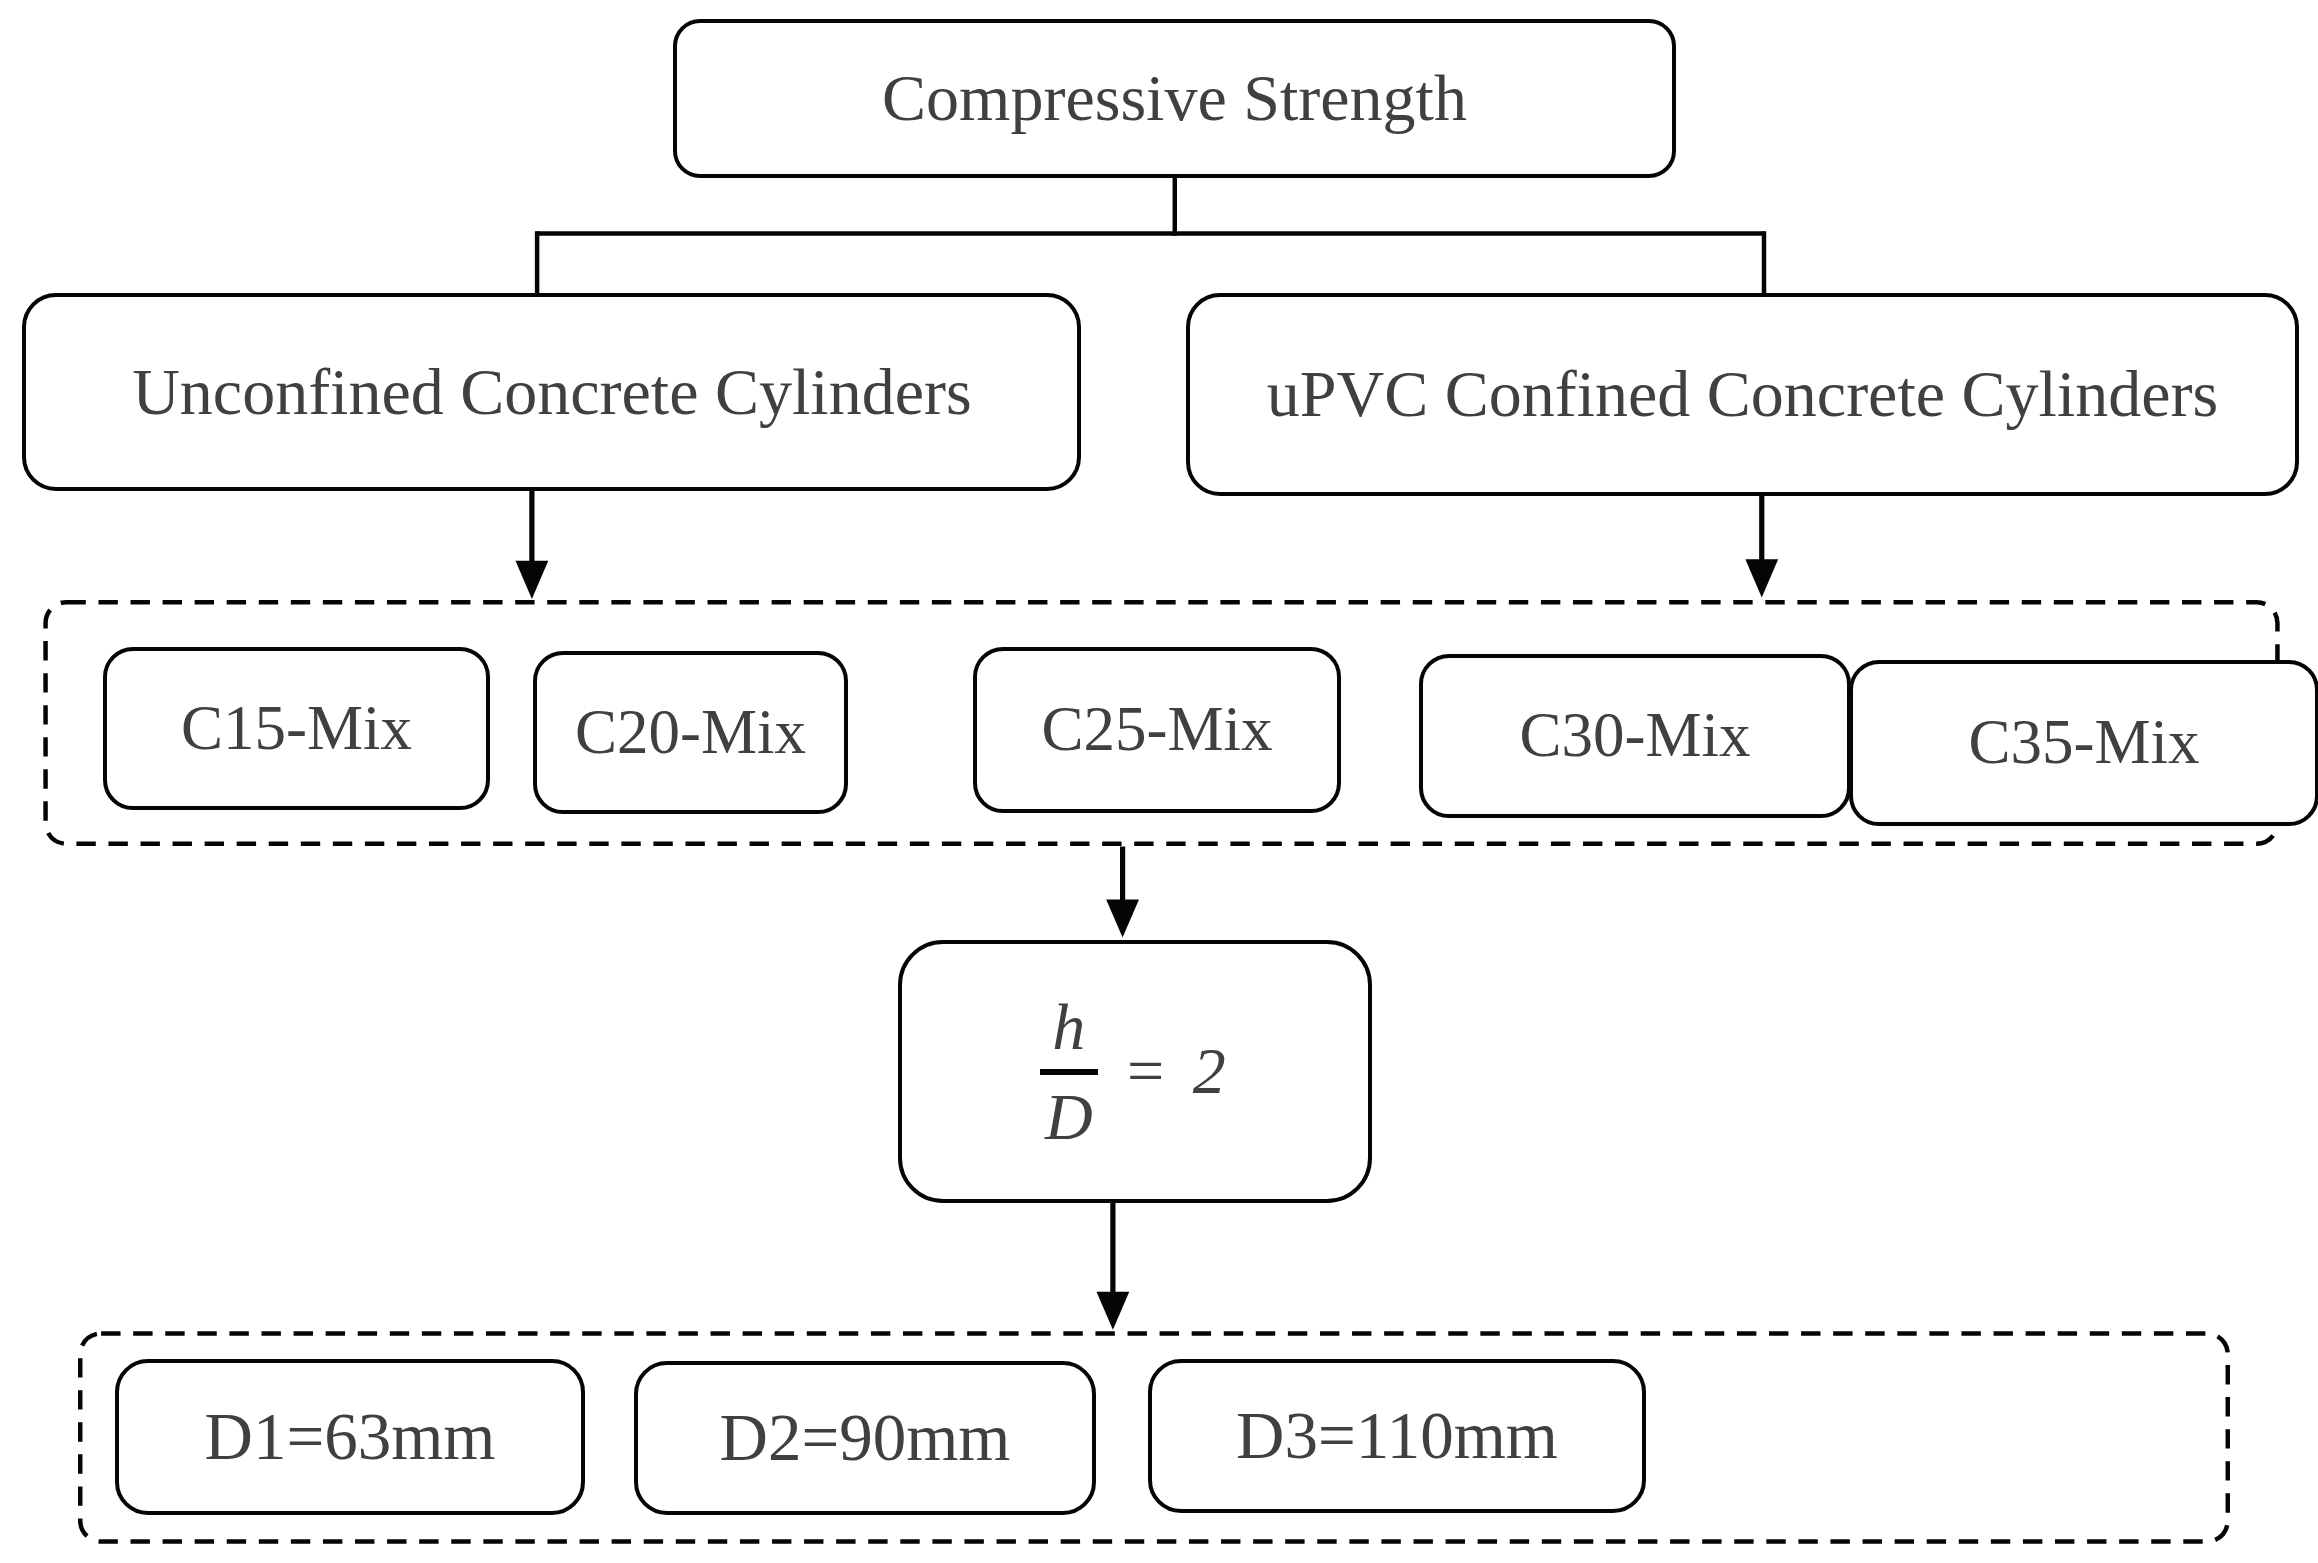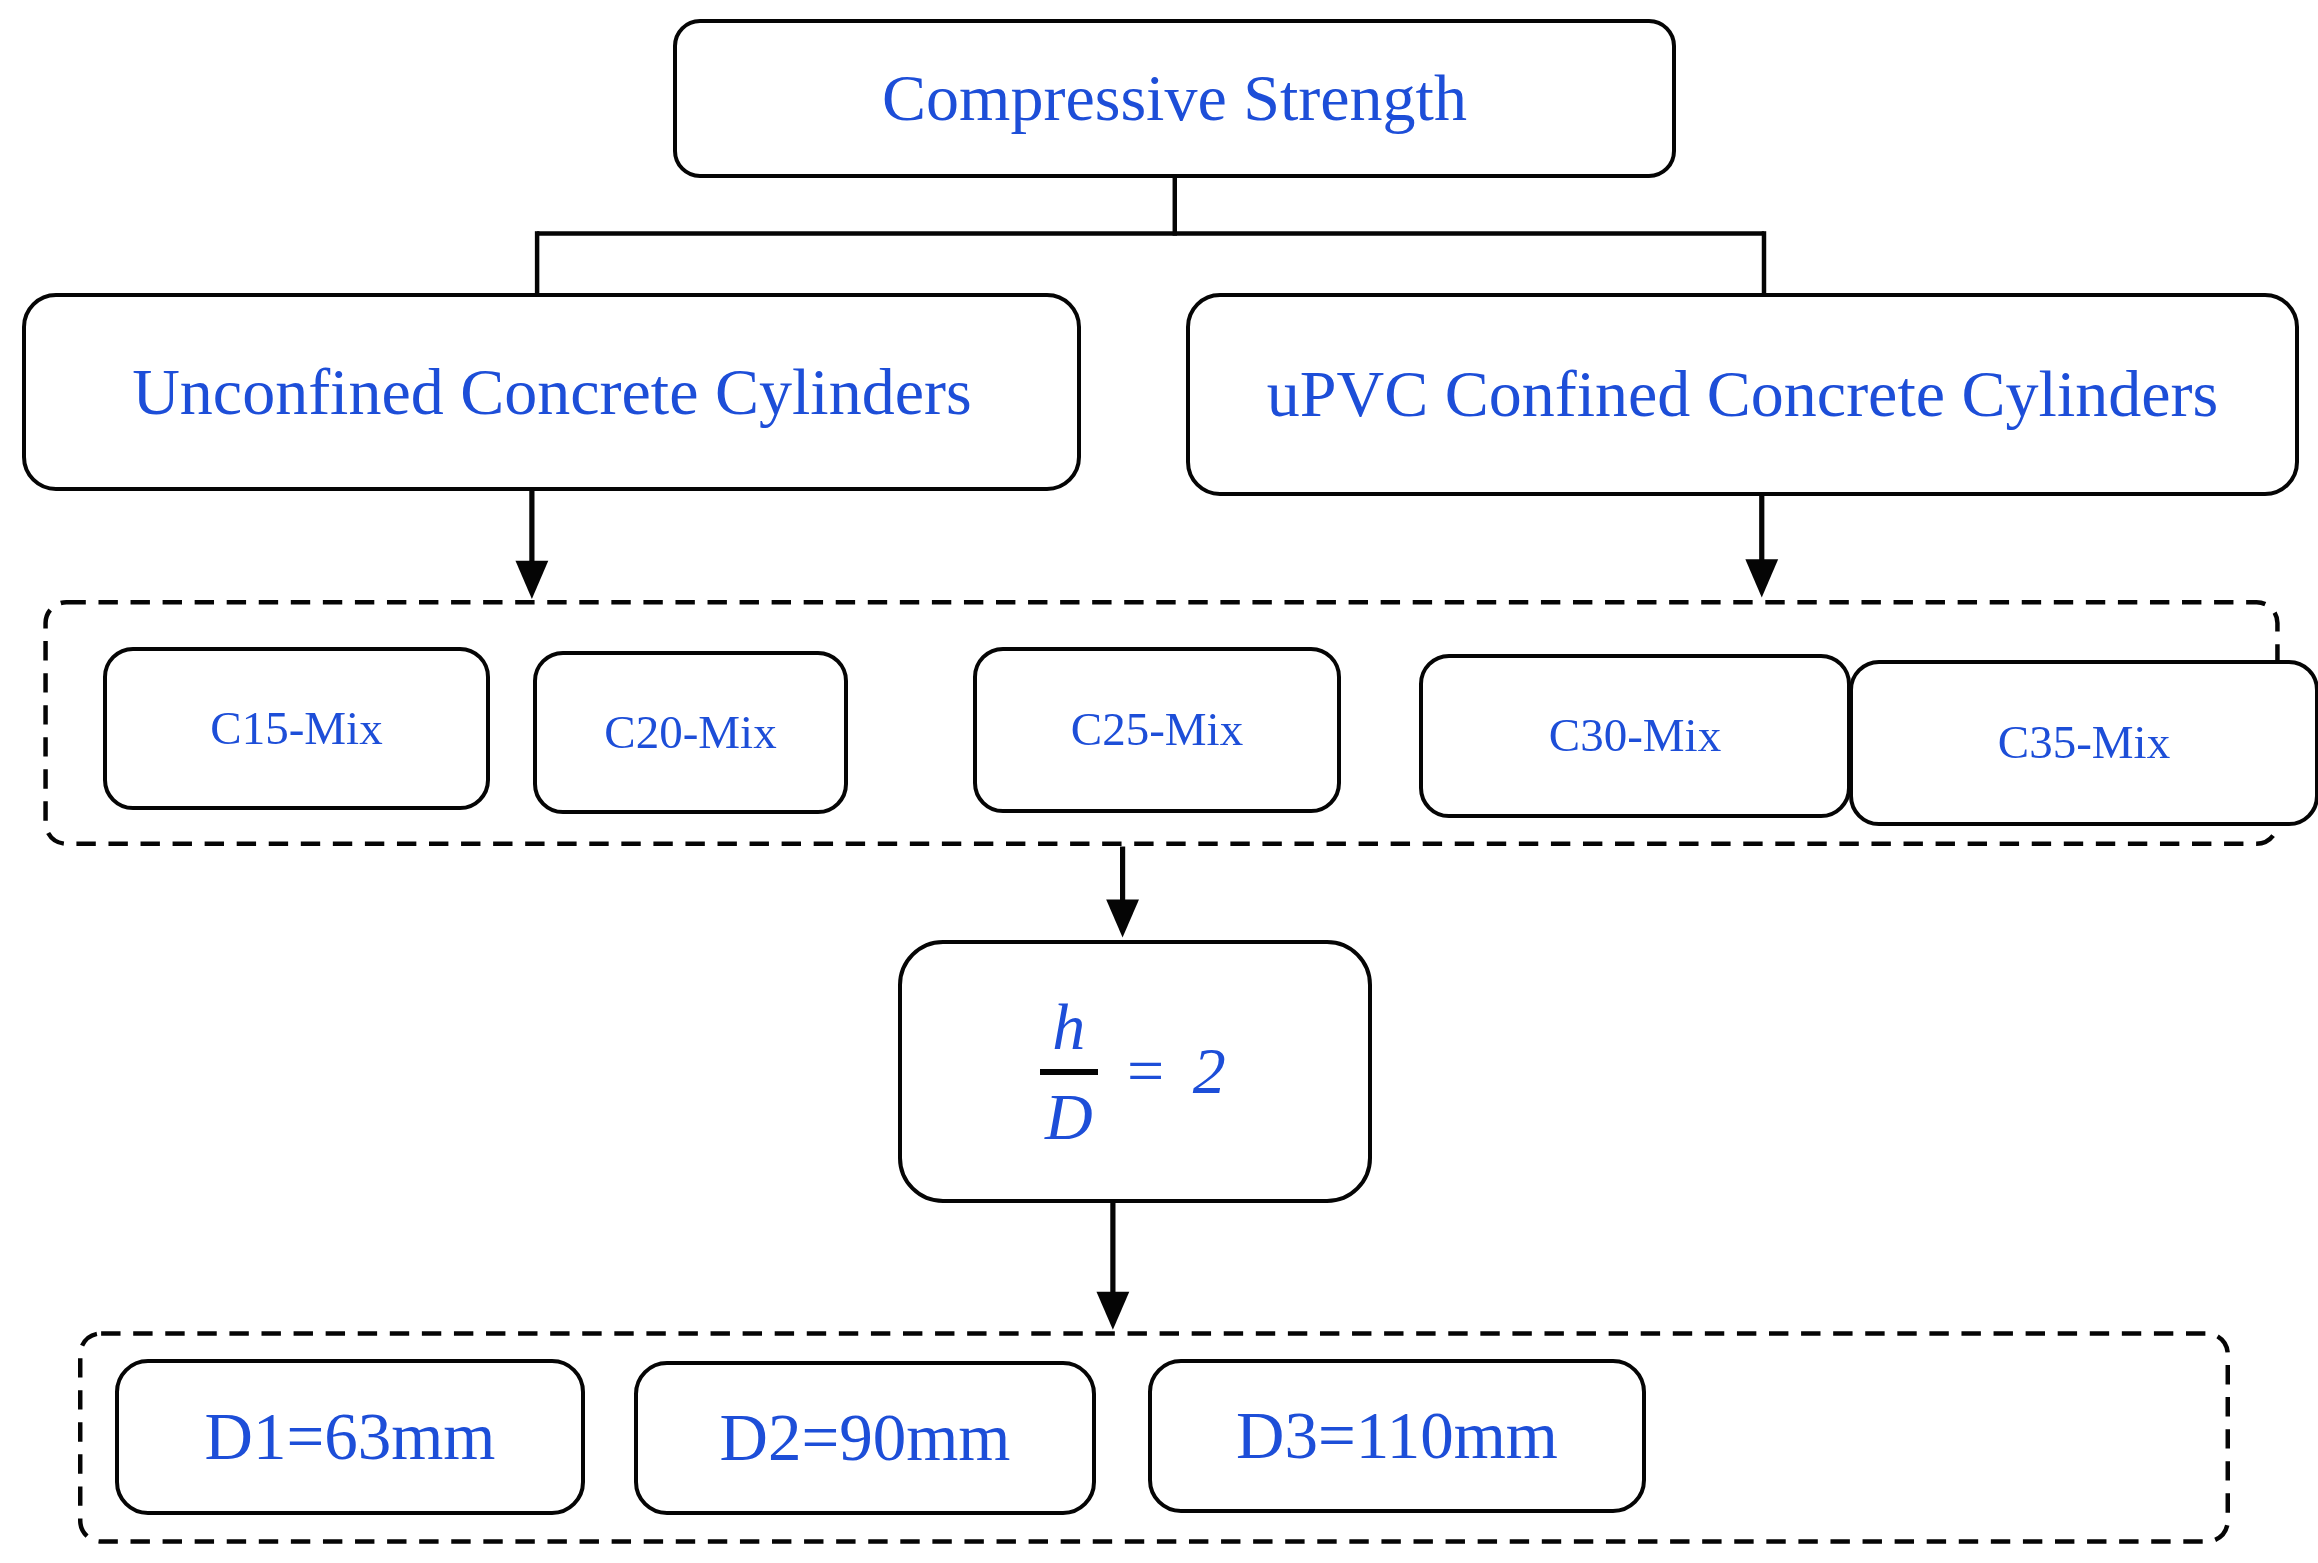--- a/index.html
+++ b/index.html
@@ -7,21 +7,21 @@
     padding: 0;
     background: #ffffff;
   }
   .canvas {
     position: relative;
     width: 2319px;
     height: 1564px;
     background: #ffffff;
     overflow: hidden;
     font-family: "Liberation Serif", "DejaVu Serif", serif;
-    color: #1d4ed8;
+    color: #404040;
   }
   .connector-layer {
     position: absolute;
     left: 0; top: 0;
     width: 2319px;
     height: 1564px;
     pointer-events: none;
   }
   .node {
     position: absolute;
@@ -30,21 +30,21 @@
     background: #ffffff;
     display: flex;
     align-items: center;
     justify-content: center;
     text-align: center;
     white-space: nowrap;
     line-height: 1.1;
   }
   .node.title-box   { border-radius: 27px; font-size: 66px; }
   .node.branch-box  { border-radius: 34px; font-size: 66px; }
-  .node.mix-box     { border-radius: 30px; font-size: 47px; }
+  .node.mix-box     { border-radius: 30px; font-size: 63px; }
   .node.dia-box     { border-radius: 33px; font-size: 67px; }
   .node.formula-box { border-radius: 45px; font-size: 66px; }
 
   .group {
     position: absolute;
     box-sizing: border-box;
   }
   .group-outline {
     position: absolute;
     left: 0; top: 0;

